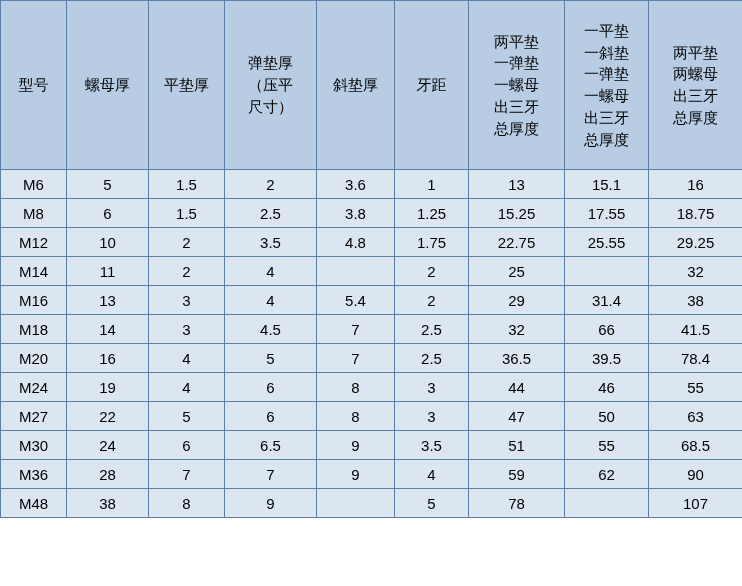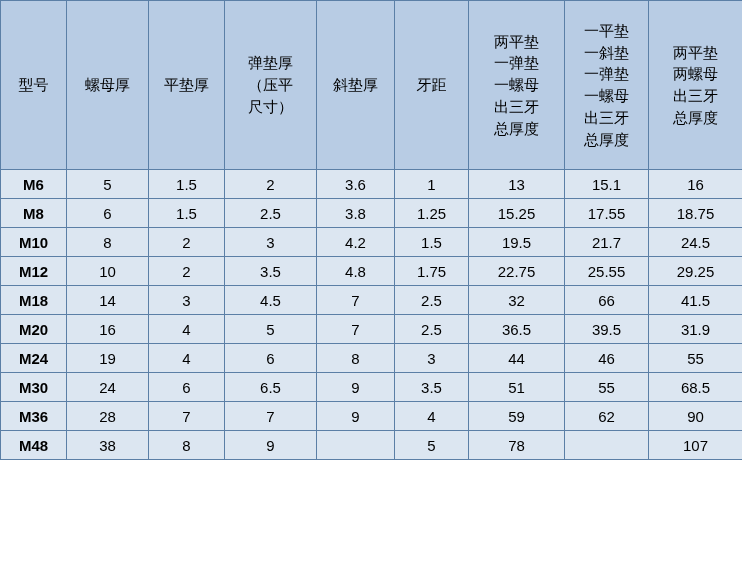--- a/index.html
+++ b/index.html
@@ -36,21 +36,21 @@
   thead th .hdr {
     display: block;
     white-space: pre-line;
   }
   tbody td {
     background: #dce6f1;
     height: 28px;
     font-size: 15px;
   }
   tbody td.model {
-    font-weight: bold;
+    font-weight: normal;
     margin-top: 40px;
   }
   
   col.c0 { width: 66px; }
   col.c1 { width: 82px; }
   col.c2 { width: 76px; }
   col.c3 { width: 92px; }
   col.c4 { width: 78px; }
   col.c5 { width: 74px; }
   col.c6 { width: 96px; }
@@ -134,73 +134,95 @@
         <td>6</td>
         <td>1.5</td>
         <td>2.5</td>
         <td>3.8</td>
         <td>1.25</td>
         <td>15.25</td>
         <td>17.55</td>
         <td>18.75</td>
       </tr>
       <tr>
-        <td class="model">M10</td>
-        <td>8</td>
-        <td>2</td>
-        <td>3</td>
-        <td>4.2</td>
-        <td>1.5</td>
-        <td>19.5</td>
-        <td>21.7</td>
-        <td>24.5</td>
-      </tr>
-      <tr>
         <td class="model">M12</td>
         <td>10</td>
         <td>2</td>
         <td>3.5</td>
         <td>4.8</td>
         <td>1.75</td>
         <td>22.75</td>
         <td>25.55</td>
         <td>29.25</td>
       </tr>
       <tr>
+        <td class="model">M14</td>
+        <td>11</td>
+        <td>2</td>
+        <td>4</td>
+        <td></td>
+        <td>2</td>
+        <td>25</td>
+        <td></td>
+        <td>32</td>
+      </tr>
+      <tr>
+        <td class="model">M16</td>
+        <td>13</td>
+        <td>3</td>
+        <td>4</td>
+        <td>5.4</td>
+        <td>2</td>
+        <td>29</td>
+        <td>31.4</td>
+        <td>38</td>
+      </tr>
+      <tr>
         <td class="model">M18</td>
         <td>14</td>
         <td>3</td>
         <td>4.5</td>
         <td>7</td>
         <td>2.5</td>
         <td>32</td>
         <td>66</td>
         <td>41.5</td>
       </tr>
       <tr>
         <td class="model">M20</td>
         <td>16</td>
         <td>4</td>
         <td>5</td>
         <td>7</td>
         <td>2.5</td>
         <td>36.5</td>
         <td>39.5</td>
-        <td>31.9</td>
+        <td>78.4</td>
       </tr>
       <tr>
         <td class="model">M24</td>
         <td>19</td>
         <td>4</td>
         <td>6</td>
         <td>8</td>
         <td>3</td>
         <td>44</td>
         <td>46</td>
         <td>55</td>
+      </tr>
+      <tr>
+        <td class="model">M27</td>
+        <td>22</td>
+        <td>5</td>
+        <td>6</td>
+        <td>8</td>
+        <td>3</td>
+        <td>47</td>
+        <td>50</td>
+        <td>63</td>
       </tr>
       <tr>
         <td class="model">M30</td>
         <td>24</td>
         <td>6</td>
         <td>6.5</td>
         <td>9</td>
         <td>3.5</td>
         <td>51</td>
         <td>55</td>

